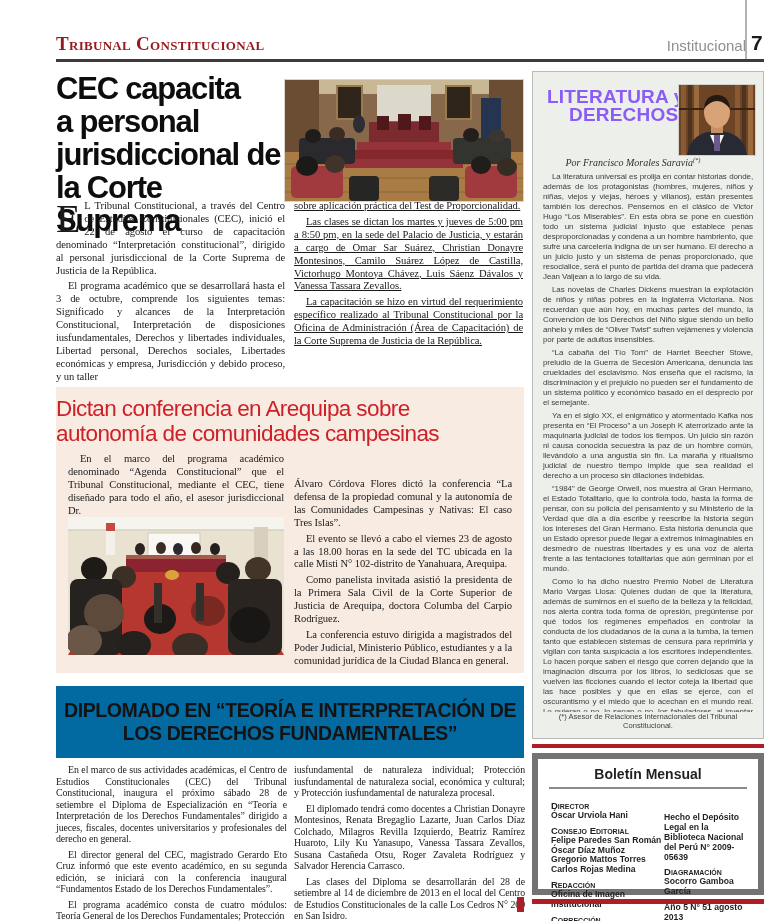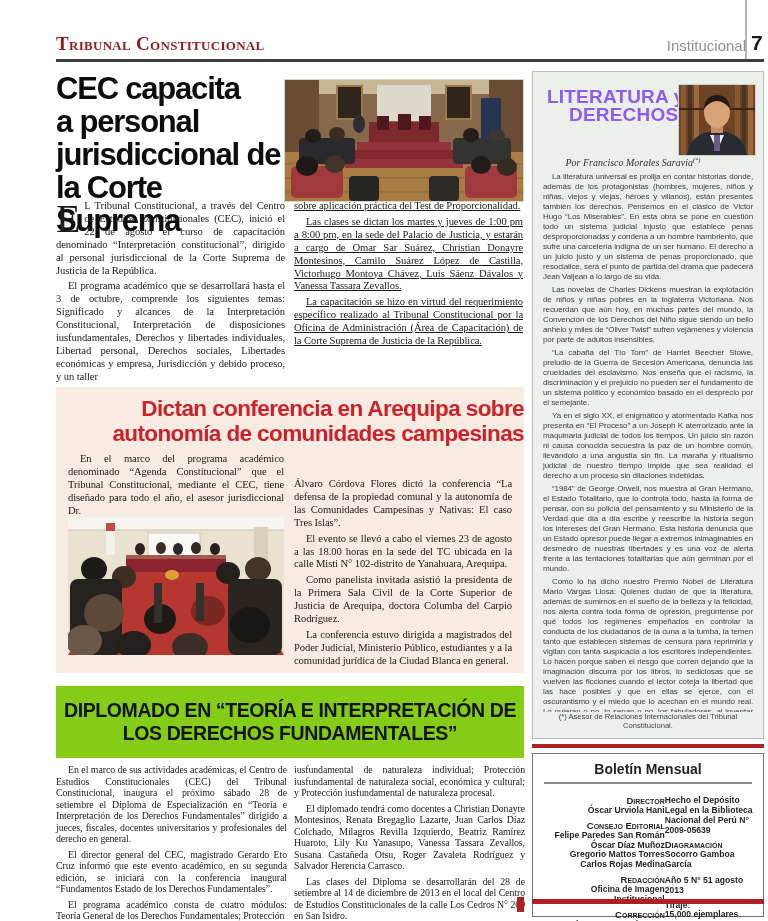--- a/index.html
+++ b/index.html
@@ -19,28 +19,28 @@
          font-weight:800;font-size:31px;line-height:33px;letter-spacing:-1.2px;color:#0d0d0d;white-space:pre-line;}
   .photo-a{position:absolute;left:284px;top:79px;width:238px;height:121px;border:1px solid #d8d4cc;}
   .serifcol{position:absolute;font-size:10.6px;line-height:12.9px;letter-spacing:-.1px;}
   .serifcol p{margin:0 0 3px 0;text-align:justify;text-indent:12px;}
   .serifcol p.noindent{text-indent:0;}
   .a1-col1{left:56px;top:200px;width:229px;height:186px;}
   .a1-col2{left:294px;top:200px;width:229px;height:186px;text-decoration:underline;}
   .dropcap{float:left;font-size:40px;line-height:33px;padding:2px 4px 0 0;font-family:"Liberation Serif",serif;}
   
   .redbox{position:absolute;left:56px;top:387px;width:468px;height:286px;background:#f8ebe1;}
-  .redbox-title{position:absolute;left:0;top:9px;width:100%;text-align:right;
-         font-family:"Liberation Sans",sans-serif;font-weight:700;font-size:22.5px;line-height:25px;
+  .redbox-title{position:absolute;left:0;top:9px;width:100%;text-align:left;
+         font-family:"Liberation Sans",sans-serif;font-weight:400;font-size:22.5px;line-height:25px;
          letter-spacing:-.6px;color:#ce2028;white-space:pre-line;}
   .rb-col1{left:68px;top:453px;width:216px;height:60px;}
   .rb-col2{left:294px;top:453px;width:218px;height:215px;margin-top:25px;}
   .photo-b{position:absolute;left:68px;top:517px;width:216px;height:138px;}
   
-  .tanbox{position:absolute;left:56px;top:686px;width:468px;height:72px;background:#84cc16;}
+  .tanbox{position:absolute;left:56px;top:686px;width:468px;height:72px;background:#0369a1;}
   .tanbox-title{position:absolute;left:0;top:13px;width:100%;text-align:center;
          font-family:"Liberation Sans",sans-serif;font-weight:800;font-size:19.5px;line-height:23px;
          letter-spacing:-.4px;color:#131313;white-space:pre-line;}
   .bt-col{font-size:9.9px;line-height:11.5px;}
   .bt-col p{margin:0 0 4px 0;}
   .bt-col1{left:56px;top:764px;width:231px;height:154px;}
   .bt-col2{left:294px;top:764px;width:231px;height:154px;}
   .endmark{position:absolute;left:517px;top:897px;width:7px;height:15px;background:#ae1e24;}
   
   .sidebar{position:absolute;left:532px;top:71px;width:232px;height:668px;background:#edefeb;
@@ -55,26 +55,26 @@
   .sb-body{position:absolute;left:10px;top:100px;width:210px;height:540px;
          font-family:"Liberation Sans",sans-serif;font-size:8px;line-height:10px;
          letter-spacing:-.1px;color:#3f3f3f;overflow:hidden;}
   .sb-body p{margin:0 0 3px 0;text-align:justify;text-indent:9px;}
   .sb-foot{position:absolute;left:6px;bottom:8px;width:218px;text-align:center;
          font-family:"Liberation Sans",sans-serif;font-size:7.6px;color:#3f3f3f;}
   
   .rule-red{position:absolute;background:#ae1e24;}
   .rule1{left:532px;top:744px;width:232px;height:4px;}
   .rule2{left:532px;top:899px;width:232px;height:4.5px;}
-  .boletin{position:absolute;left:532px;top:753px;width:232px;height:164px;background:#fff;
-         border:1px solid #737373;box-sizing:border-box;font-family:"Liberation Sans",sans-serif;color:#231f20;}
+  .boletin{position:absolute;left:532px;top:753px;width:232px;height:142px;background:#fff;
+         border:6px solid #737373;box-sizing:border-box;font-family:"Liberation Sans",sans-serif;color:#231f20;}
   .bo-title{margin-top:7px;text-align:center;font-weight:bold;font-size:14px;}
   .bo-rule{margin:5px 11px 0 11px;height:2px;background:#8a8a8a;}
   .bo-cols{position:absolute;left:13px;right:8px;top:37px;bottom:6px;display:flex;}
-  .bo-left{width:121px;text-align:right;}
+  .bo-left{width:121px;}
   .bo-right{width:92px;}
   .bo-label{font-variant:small-caps;font-weight:bold;font-size:9.5px;margin-top:5px;line-height:10px;}
   .bo-val{font-weight:bold;font-size:8.6px;line-height:9.8px;}
   .bo-block{font-weight:bold;font-size:8.6px;line-height:10px;margin-top:5px;}
 </style>
 </head>
 <body>
 
 <div class="page">
 
@@ -125,21 +125,21 @@
     <rect x="64" y="96" width="30" height="25" rx="4" fill="#262624"></rect>
     <rect x="144" y="96" width="30" height="25" rx="4" fill="#2c2a26"></rect>
   </svg>
 
   <div class="serifcol a1-col1">
     <p class="noindent"><span class="dropcap">E</span><span>L Tribunal Constitucional, a través del Centro de Estudios Constitucionales (CEC), inició el 22 de agosto el curso de capacitación denominado “Interpretación constitucional”, dirigido al personal jurisdiccional de la Corte Suprema de Justicia de la República.</span></p>
     <p>El programa académico que se desarrollará hasta el 3 de octubre, comprende los siguientes temas: Significado y alcances de la Interpretación Constitucional, Interpretación de disposiciones iusfundamentales, Derechos y libertades individuales, Libertad personal, Derechos sociales, Libertades económicas y empresa, Jurisdicción y debido proceso, y un taller</p>
   </div>
   <div class="serifcol a1-col2">
     <p class="noindent">sobre aplicación práctica del Test de Proporcionalidad.</p>
-    <p>Las clases se dictan los martes y jueves de 1:00 pm a 8:00 pm, en la sede del Palacio de Justicia, y estarán a cargo de Omar Sar Suárez, Christian Donayre Montesinos, Camilo Suárez López de Castilla, Victorhugo Montoya Chávez, Luis Sáenz Dávalos y Vanessa Tassara Zevallos.</p>
+    <p>Las clases se dictan los martes y jueves de 5:00 pm a 8:50 pm, en la sede del Palacio de Justicia, y estarán a cargo de Omar Sar Suárez, Christian Donayre Montesinos, Camilo Suárez López de Castilla, Victorhugo Montoya Chávez, Luis Sáenz Dávalos y Vanessa Tassara Zevallos.</p>
     <p>La capacitación se hizo en virtud del requerimiento específico realizado al Tribunal Constitucional por la Oficina de Administración (Área de Capacitación) de la Corte Suprema de Justicia de la República.</p>
   </div>
 
   <div class="redbox">
     <div class="redbox-title">Dictan conferencia en Arequipa sobre
 autonomía de comunidades campesinas</div>
   </div>
   <div class="serifcol rb-col1">
     <p>En el marco del programa académico denominado “Agenda Constitucional” que el Tribunal Constitucional, mediante el CEC, tiene diseñado para todo el año, el asesor jurisdiccional Dr.</p>
   </div>
@@ -241,21 +241,21 @@
         <div class="bo-val">Felipe Paredes San Román</div>
         <div class="bo-val">Óscar Díaz Muñoz</div>
         <div class="bo-val">Gregorio Mattos Torres</div>
         <div class="bo-val">Carlos Rojas Medina</div>
         <div class="bo-label">Redacción</div>
         <div class="bo-val">Oficina de Imagen Institucional</div>
         <div class="bo-label">Corrección</div>
         <div class="bo-val">Jimmy Marroquín Lazo</div>
       </div>
       <div class="bo-right">
-        <div class="bo-block" style="margin-top:4px">Hecho el Depósito Legal en la Biblioteca Nacional del Perú N° 2009-05639</div>
+        <div class="bo-block" style="margin-top:16px">Hecho el Depósito Legal en la Biblioteca Nacional del Perú N° 2009-05639</div>
         <div class="bo-label">Diagramación</div>
         <div class="bo-val">Socorro Gamboa García</div>
         <div class="bo-block">Año 5  N° 51  agosto 2013</div>
         <div class="bo-block" style="margin-bottom:0">Tiraje:</div>
         <div class="bo-val">15,000 ejemplares</div>
         <div class="bo-block">Impreso en SEGRAF</div>
       </div>
     </div>
   </div>
   <div class="rule-red rule2"></div>

